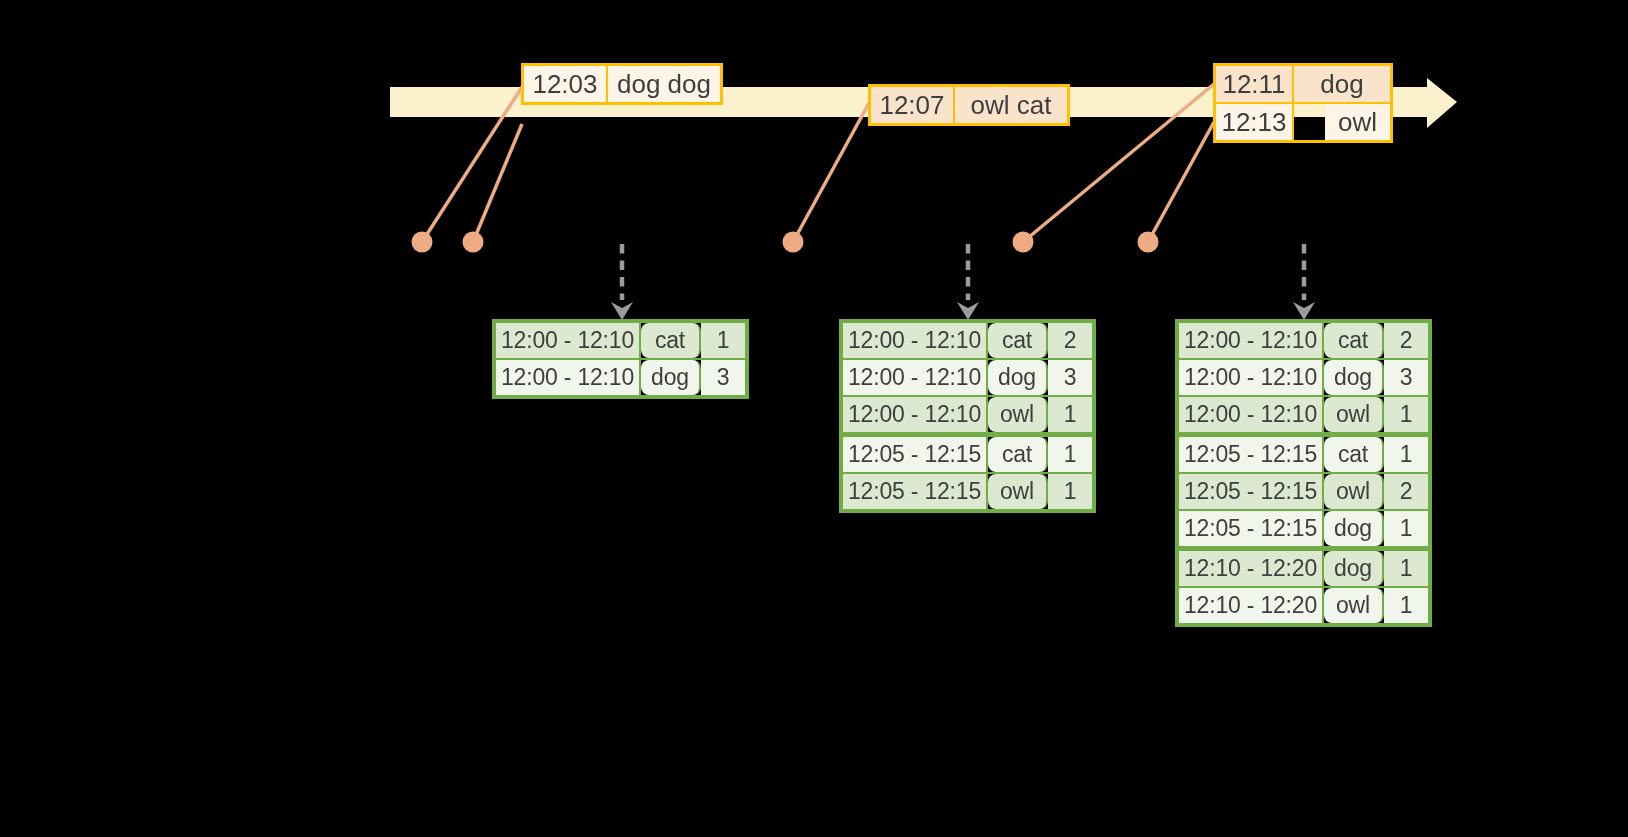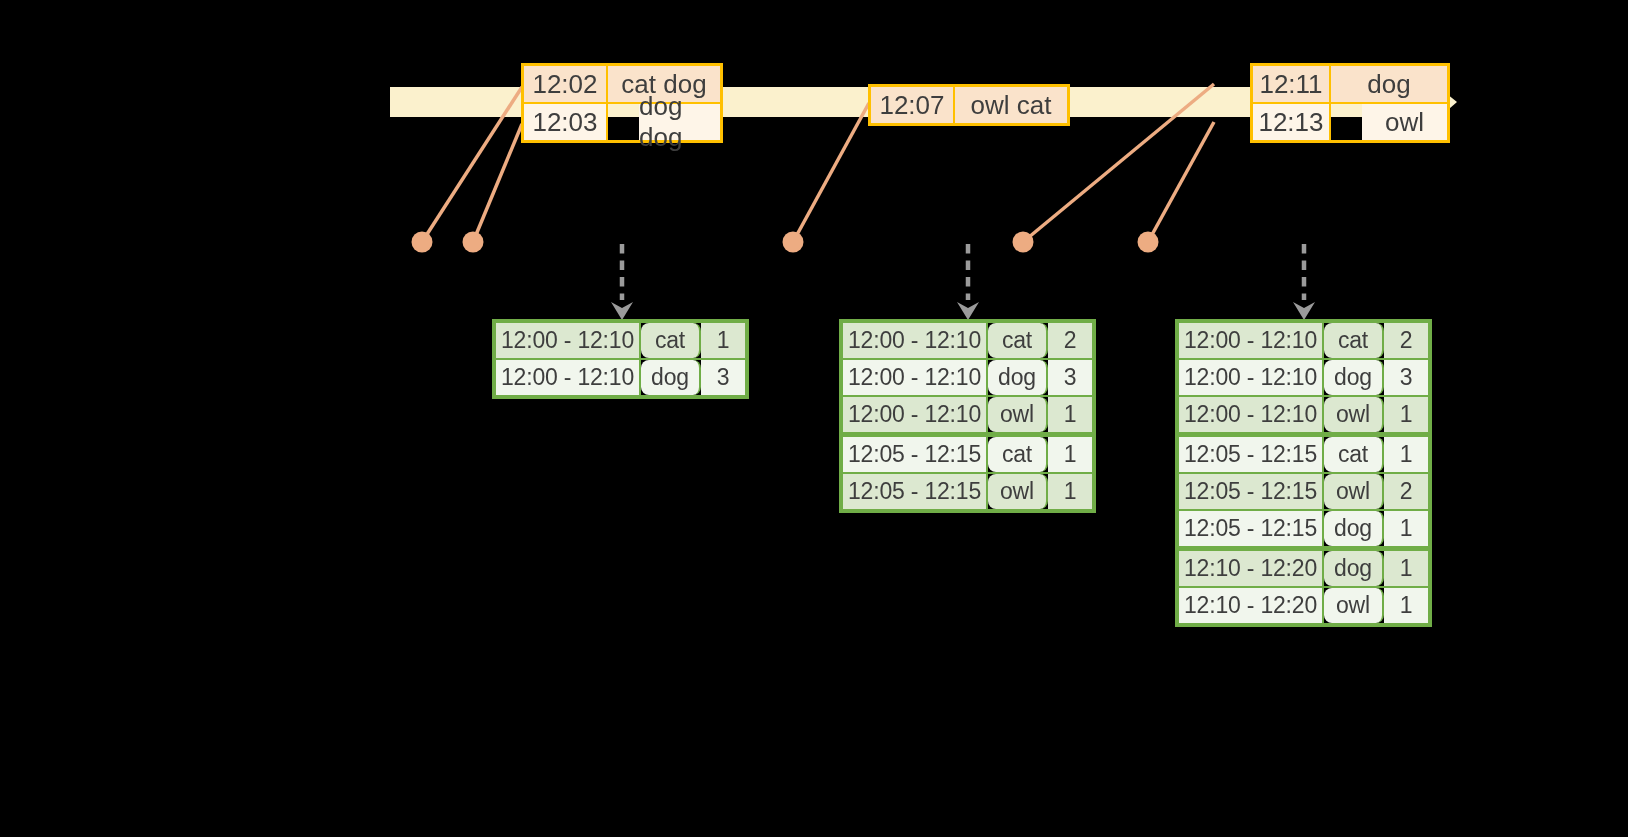--- a/index.html
+++ b/index.html
@@ -74,38 +74,34 @@
       <line class="trigger" x1="968" y1="244" x2="968" y2="300" stroke-dasharray="9.5 7"></line>
       <polygon class="trigger-head" points="957,302 968,320 979,302 968,308"></polygon>
     </g>
     <g>
       <line class="trigger" x1="1304" y1="244" x2="1304" y2="300" stroke-dasharray="9.5 7"></line>
       <polygon class="trigger-head" points="1293,302 1304,320 1315,302 1304,308"></polygon>
     </g>
   </svg>
 
   <div class="event-table" style="left:521px; top:63px; width:202px; --tw:84px">
-    <div class="e-row peach">
-      <div class="e-cell e-time">12:02</div>
-      <div class="e-cell e-words">cat dog</div>
-    </div>
     <div class="e-row cream">
       <div class="e-cell e-time">12:03</div>
       <div class="e-cell e-words">dog dog</div>
     </div>
   </div>
 
   <div class="event-table" style="left:868px; top:84px; width:202px; --tw:84px">
     <div class="e-row peach">
       <div class="e-cell e-time">12:07</div>
       <div class="e-cell e-words">owl cat</div>
     </div>
   </div>
 
-  <div class="event-table" style="left:1250px; top:63px; width:200px; --tw:78px">
+  <div class="event-table" style="left:1213px; top:63px; width:180px; --tw:78px">
     <div class="e-row peach">
       <div class="e-cell e-time">12:11</div>
       <div class="e-cell e-words">dog</div>
     </div>
     <div class="e-row cream">
       <div class="e-cell e-time">12:13</div>
       <div class="e-cell e-words">owl</div>
     </div>
   </div>
 

